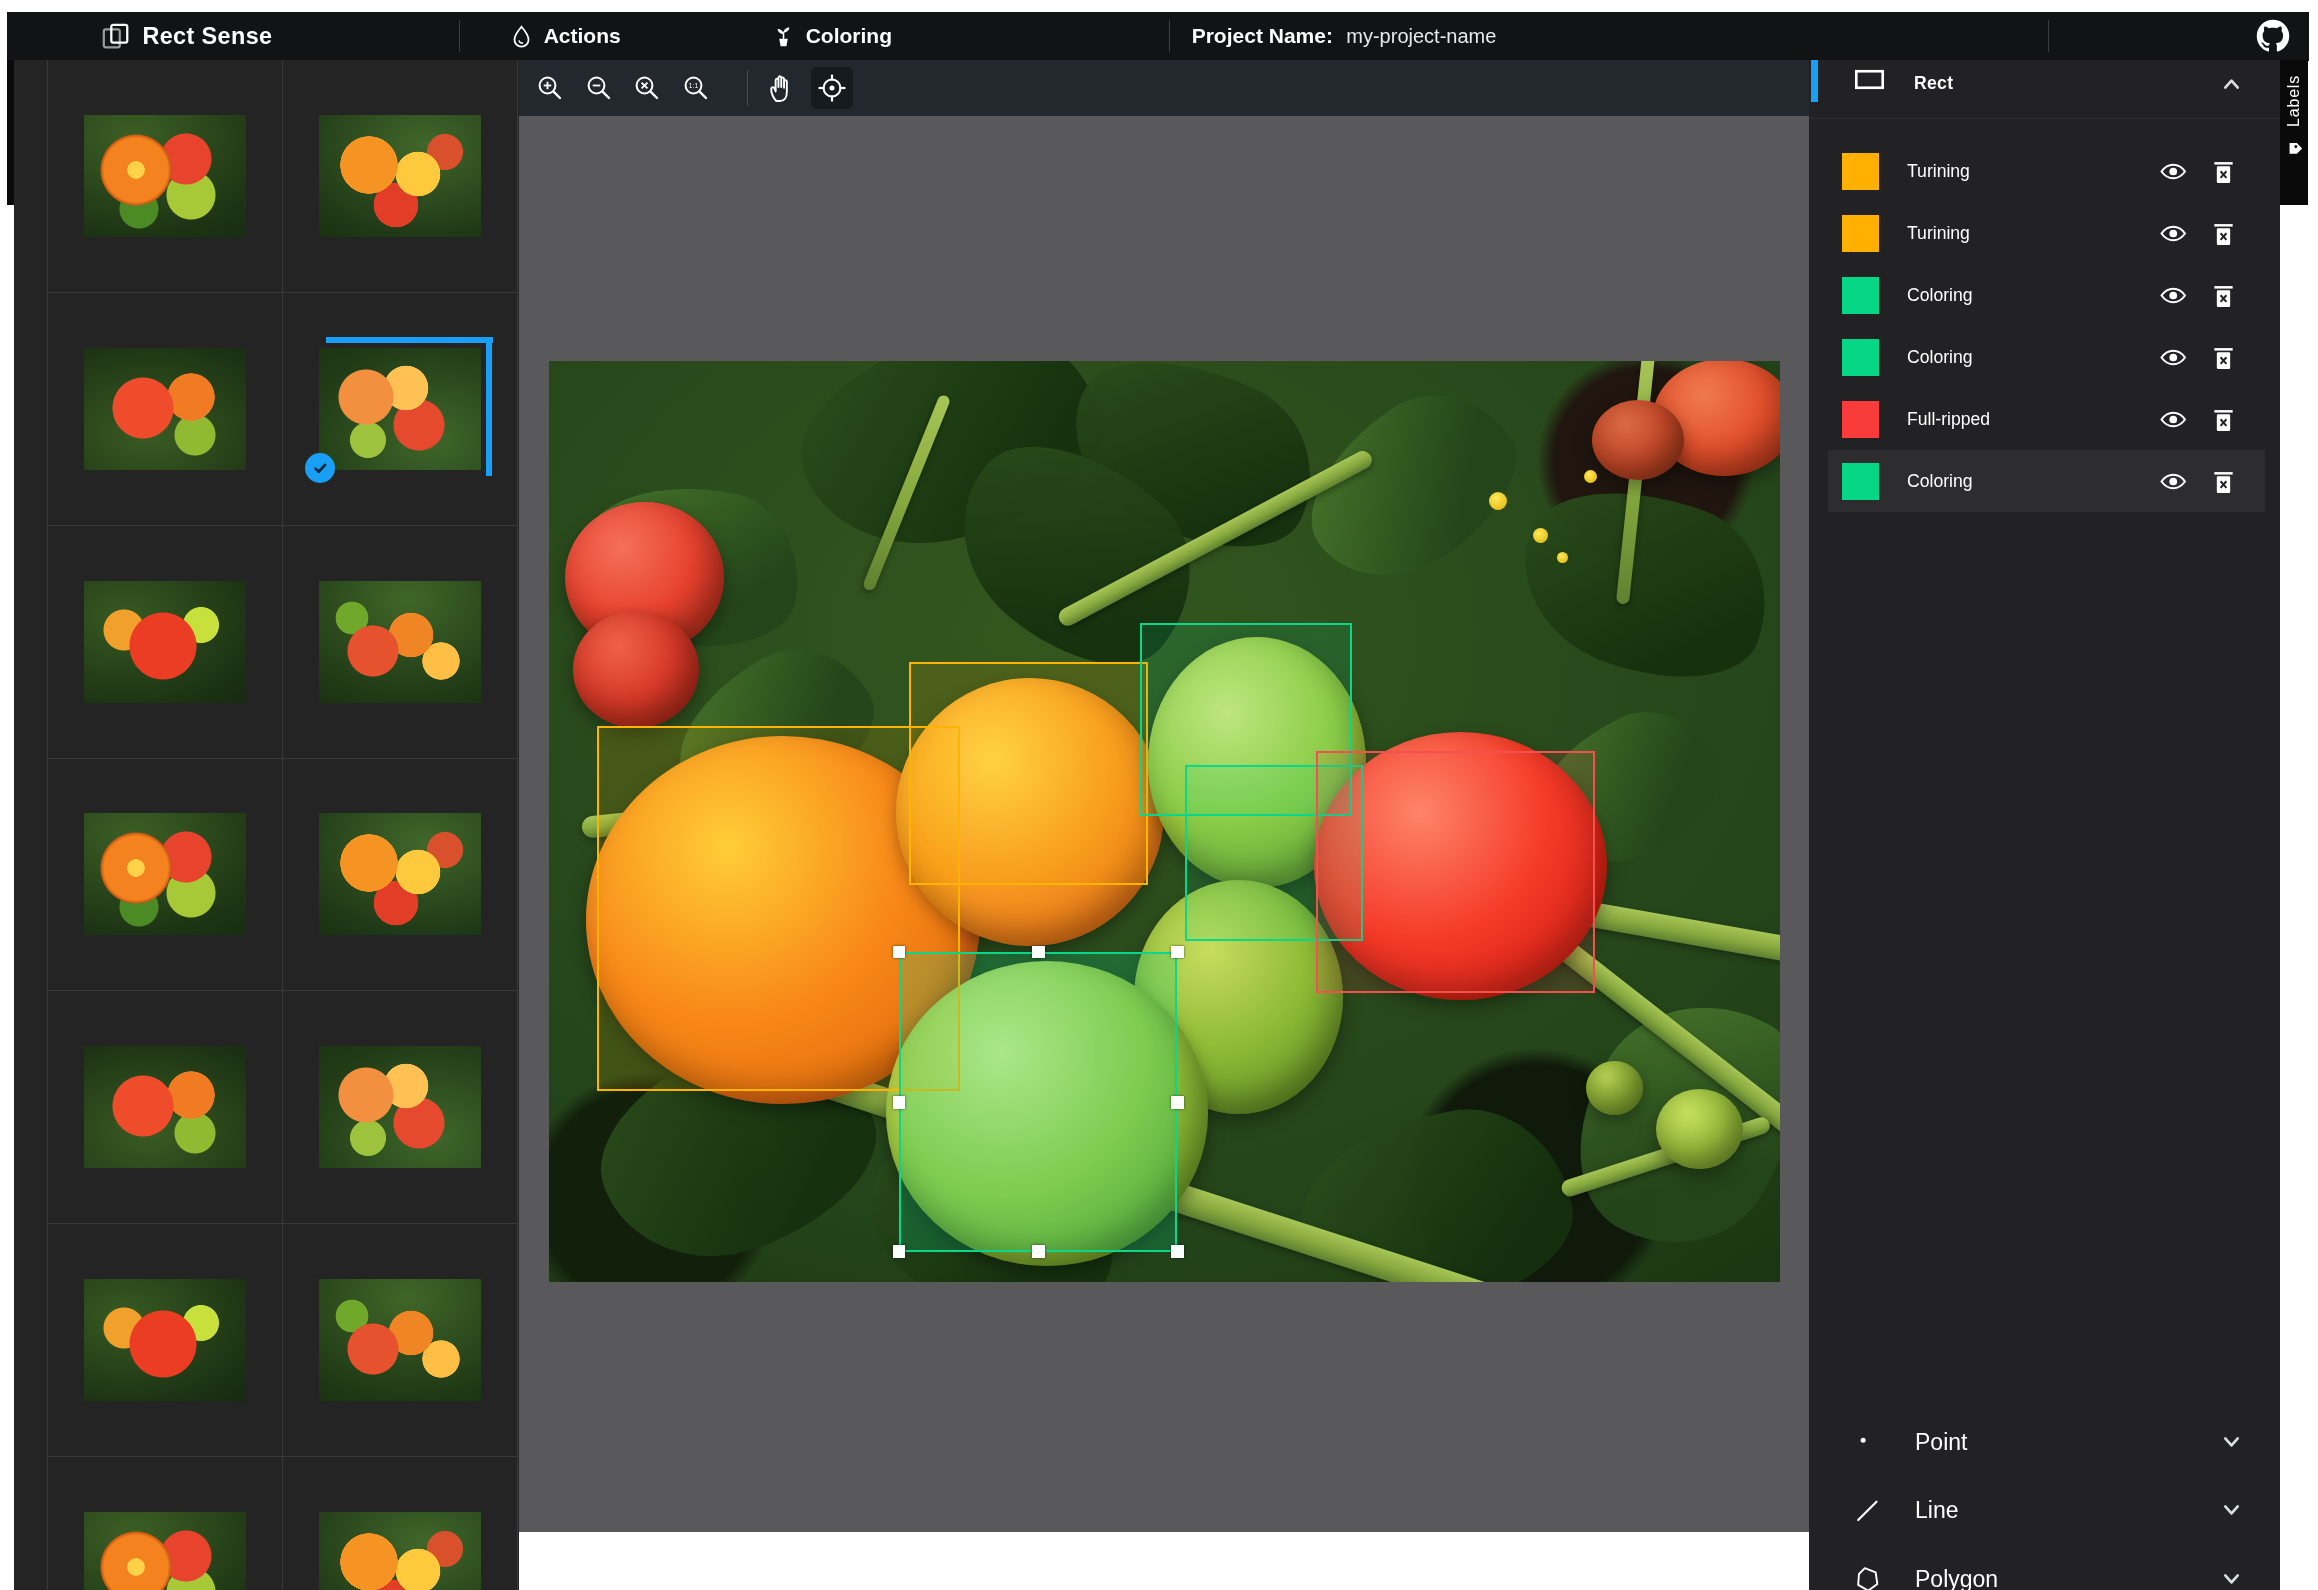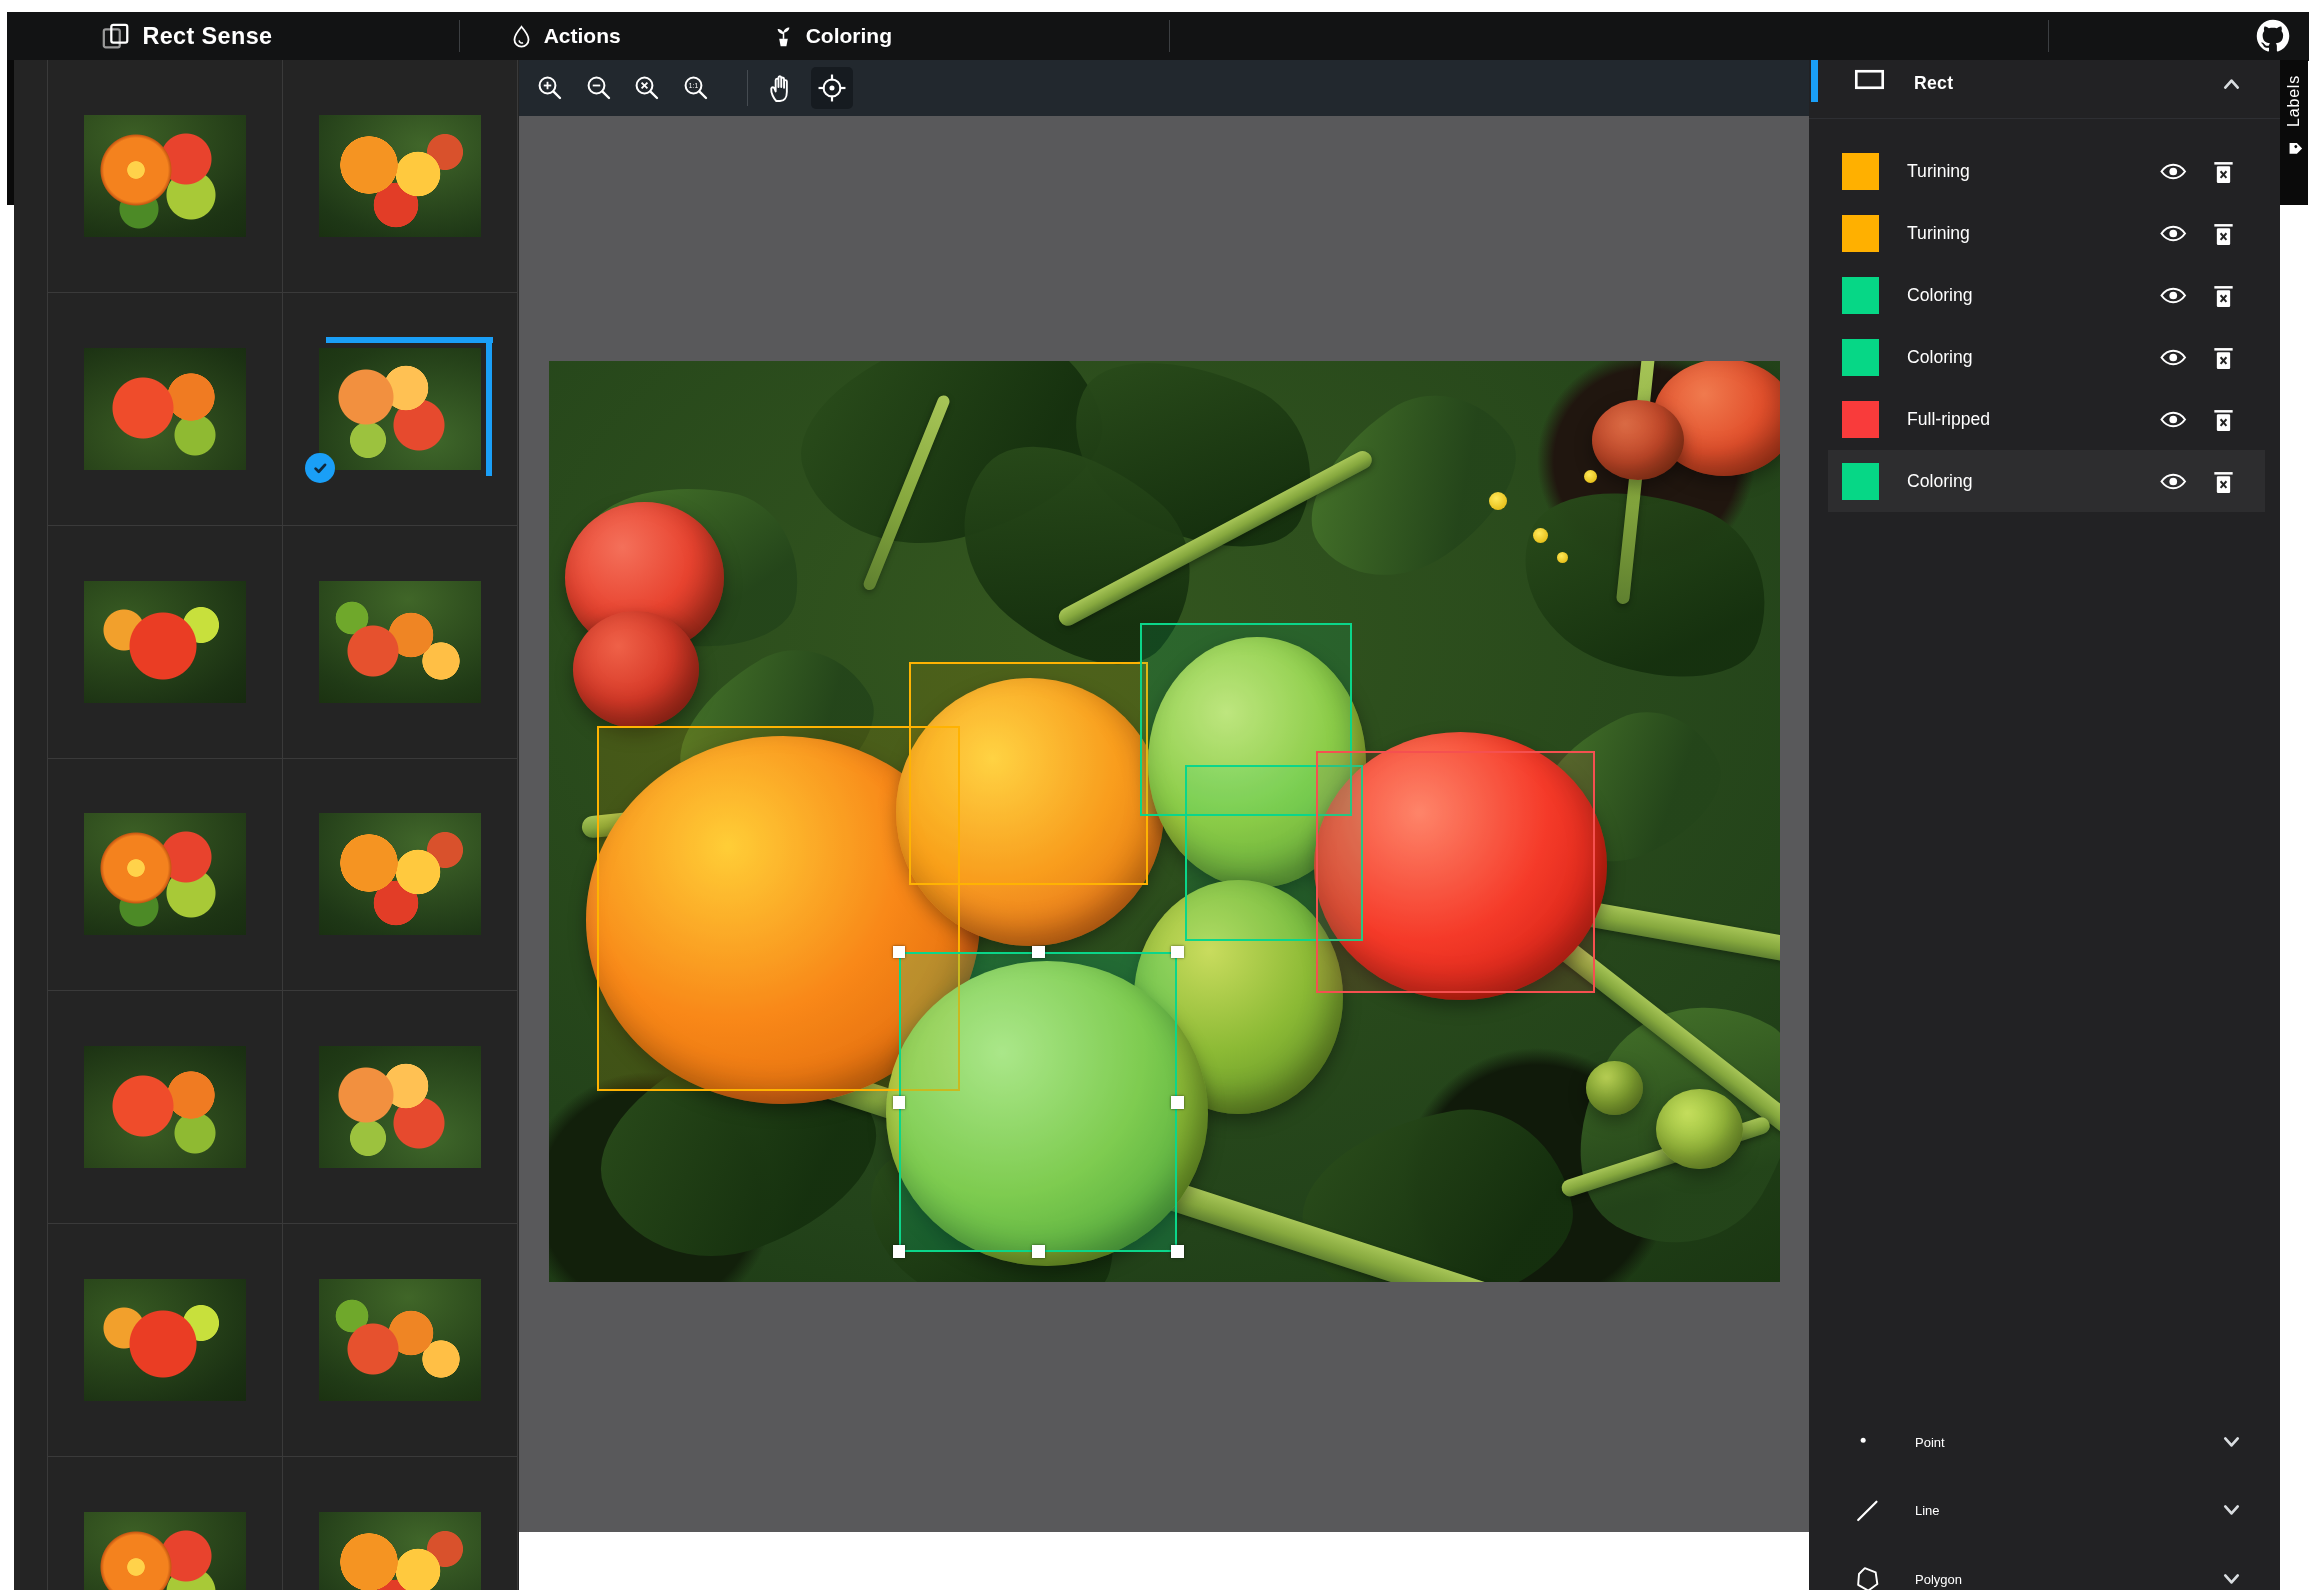--- a/index.html
+++ b/index.html
@@ -86,21 +86,21 @@
   .lrow .swatch { position:absolute; left:33px; top:12.6px; width:37px; height:37px; }
   .lrow.sel .swatch { left:14.2px; }
   .lrow .lname { position:absolute; left:98px; top:0; height:62px; display:flex; align-items:center; font-size:17.6px; }
   .lrow.sel .lname { left:79px; }
   .lrow .eye { position:absolute; left:350px; top:17.6px; width:28.5px; height:27px; cursor:pointer; }
   .lrow .del { position:absolute; left:402px; top:16.7px; width:28.5px; height:28.5px; cursor:pointer; }
   .lrow.sel .eye { left:331px; } .lrow.sel .del { left:383px; }
 
   .trow { position:absolute; left:0; width:100%; height:62px; cursor:pointer; }
   .trow .icn { position:absolute; left:44px; top:16px; width:32px; height:30px; }
-  .trow .tname { position:absolute; left:106px; top:0; height:62px; display:flex; align-items:center; font-size:13px; }
+  .trow .tname { position:absolute; left:106px; top:0; height:62px; display:flex; align-items:center; font-size:23px; }
   .trow .chev { position:absolute; left:410px; top:18.4px; width:25px; height:25px; }
 </style>
 </head>
 <body>
 
 <div id="root">
 
   <div id="navbar" class="abs">
     <div class="brand">
       <span class="icn">
@@ -126,20 +126,24 @@
         <svg width="25" height="25" viewBox="0 0 32 32">
             <path d="M10.5 19 h11 l-1.8 9.5 h-7.4 Z" fill="#fff"></path>
             <path d="M16 19 V10" stroke="#fff" stroke-width="2"></path>
             <path d="M16 13 C15.5 8.5 12 6.5 8.5 6.5 C8.8 10.8 12.5 13 16 13 Z" fill="#fff"></path>
             <path d="M16 11 C16.5 6.5 20 4.5 23.5 4.5 C23.2 8.8 19.5 11 16 11 Z" fill="#fff"></path>
           </svg>
       </span>
       <span>Coloring</span>
     </div>
     <div class="nav-sep abs" style="left:1162px"></div>
+    <div class="proj">
+      <b>Project Name:</b>
+      <span>my-project-name</span>
+    </div>
     <div class="nav-sep abs" style="left:2041px"></div>
     <div id="gh">
       <svg width="40" height="40" viewBox="0 0 32 32">
           <path fill="#fff" d="M16 3C8.8 3 3 8.8 3 16c0 5.8 3.7 10.7 8.9 12.4.7.1.9-.3.9-.7v-2.4c-3.6.8-4.4-1.5-4.4-1.5-.6-1.5-1.4-1.9-1.4-1.9-1.2-.8.1-.8.1-.8 1.3.1 2 1.3 2 1.3 1.2 2 3 1.4 3.7 1.1.1-.8.5-1.4.8-1.7-2.9-.3-5.9-1.4-5.9-6.4 0-1.4.5-2.6 1.3-3.5-.1-.3-.6-1.6.1-3.4 0 0 1.1-.3 3.6 1.3 1-.3 2.1-.4 3.2-.4 1.1 0 2.2.1 3.2.4 2.5-1.7 3.6-1.3 3.6-1.3.7 1.8.3 3.1.1 3.4.8.9 1.3 2.1 1.3 3.5 0 5-3 6.1-5.9 6.4.5.4.9 1.2.9 2.4v3.5c0 .3.2.7.9.7C25.3 26.7 29 21.8 29 16 29 8.8 23.2 3 16 3z"></path>
         </svg>
     </div>
   </div>
 
   <div id="tab-images" class="vtab abs">
     <span class="vlabel">Images</span>

